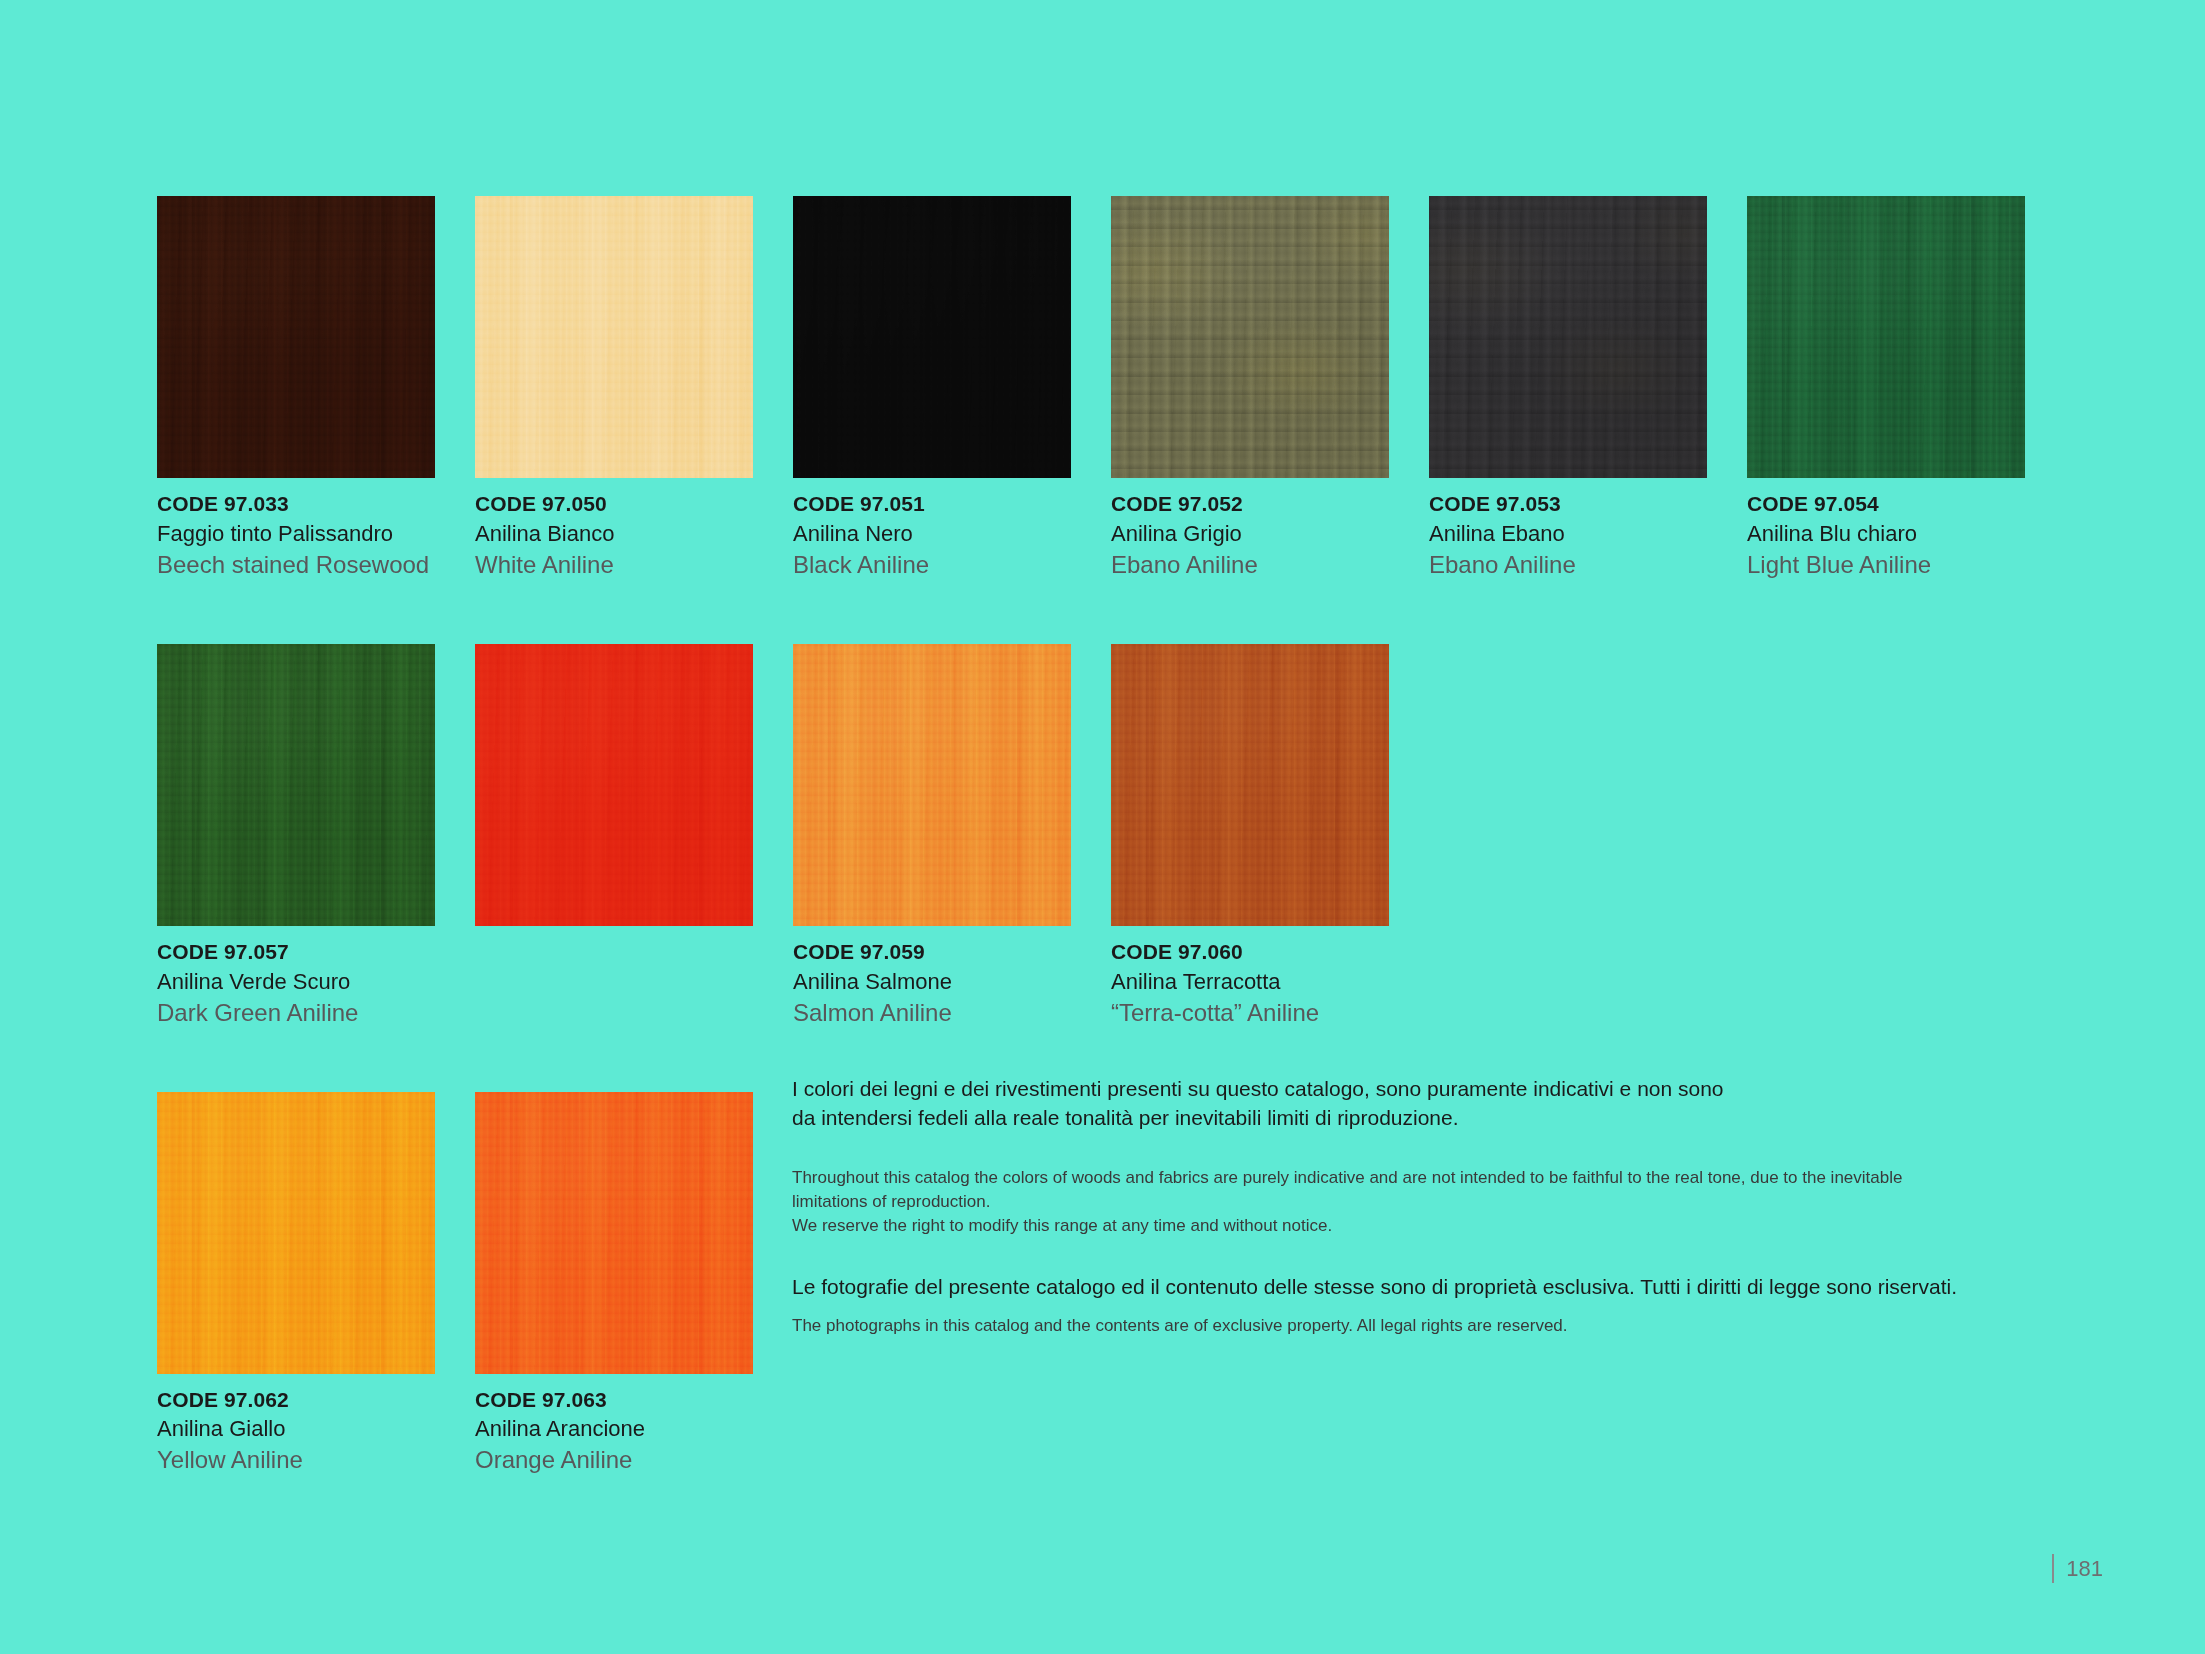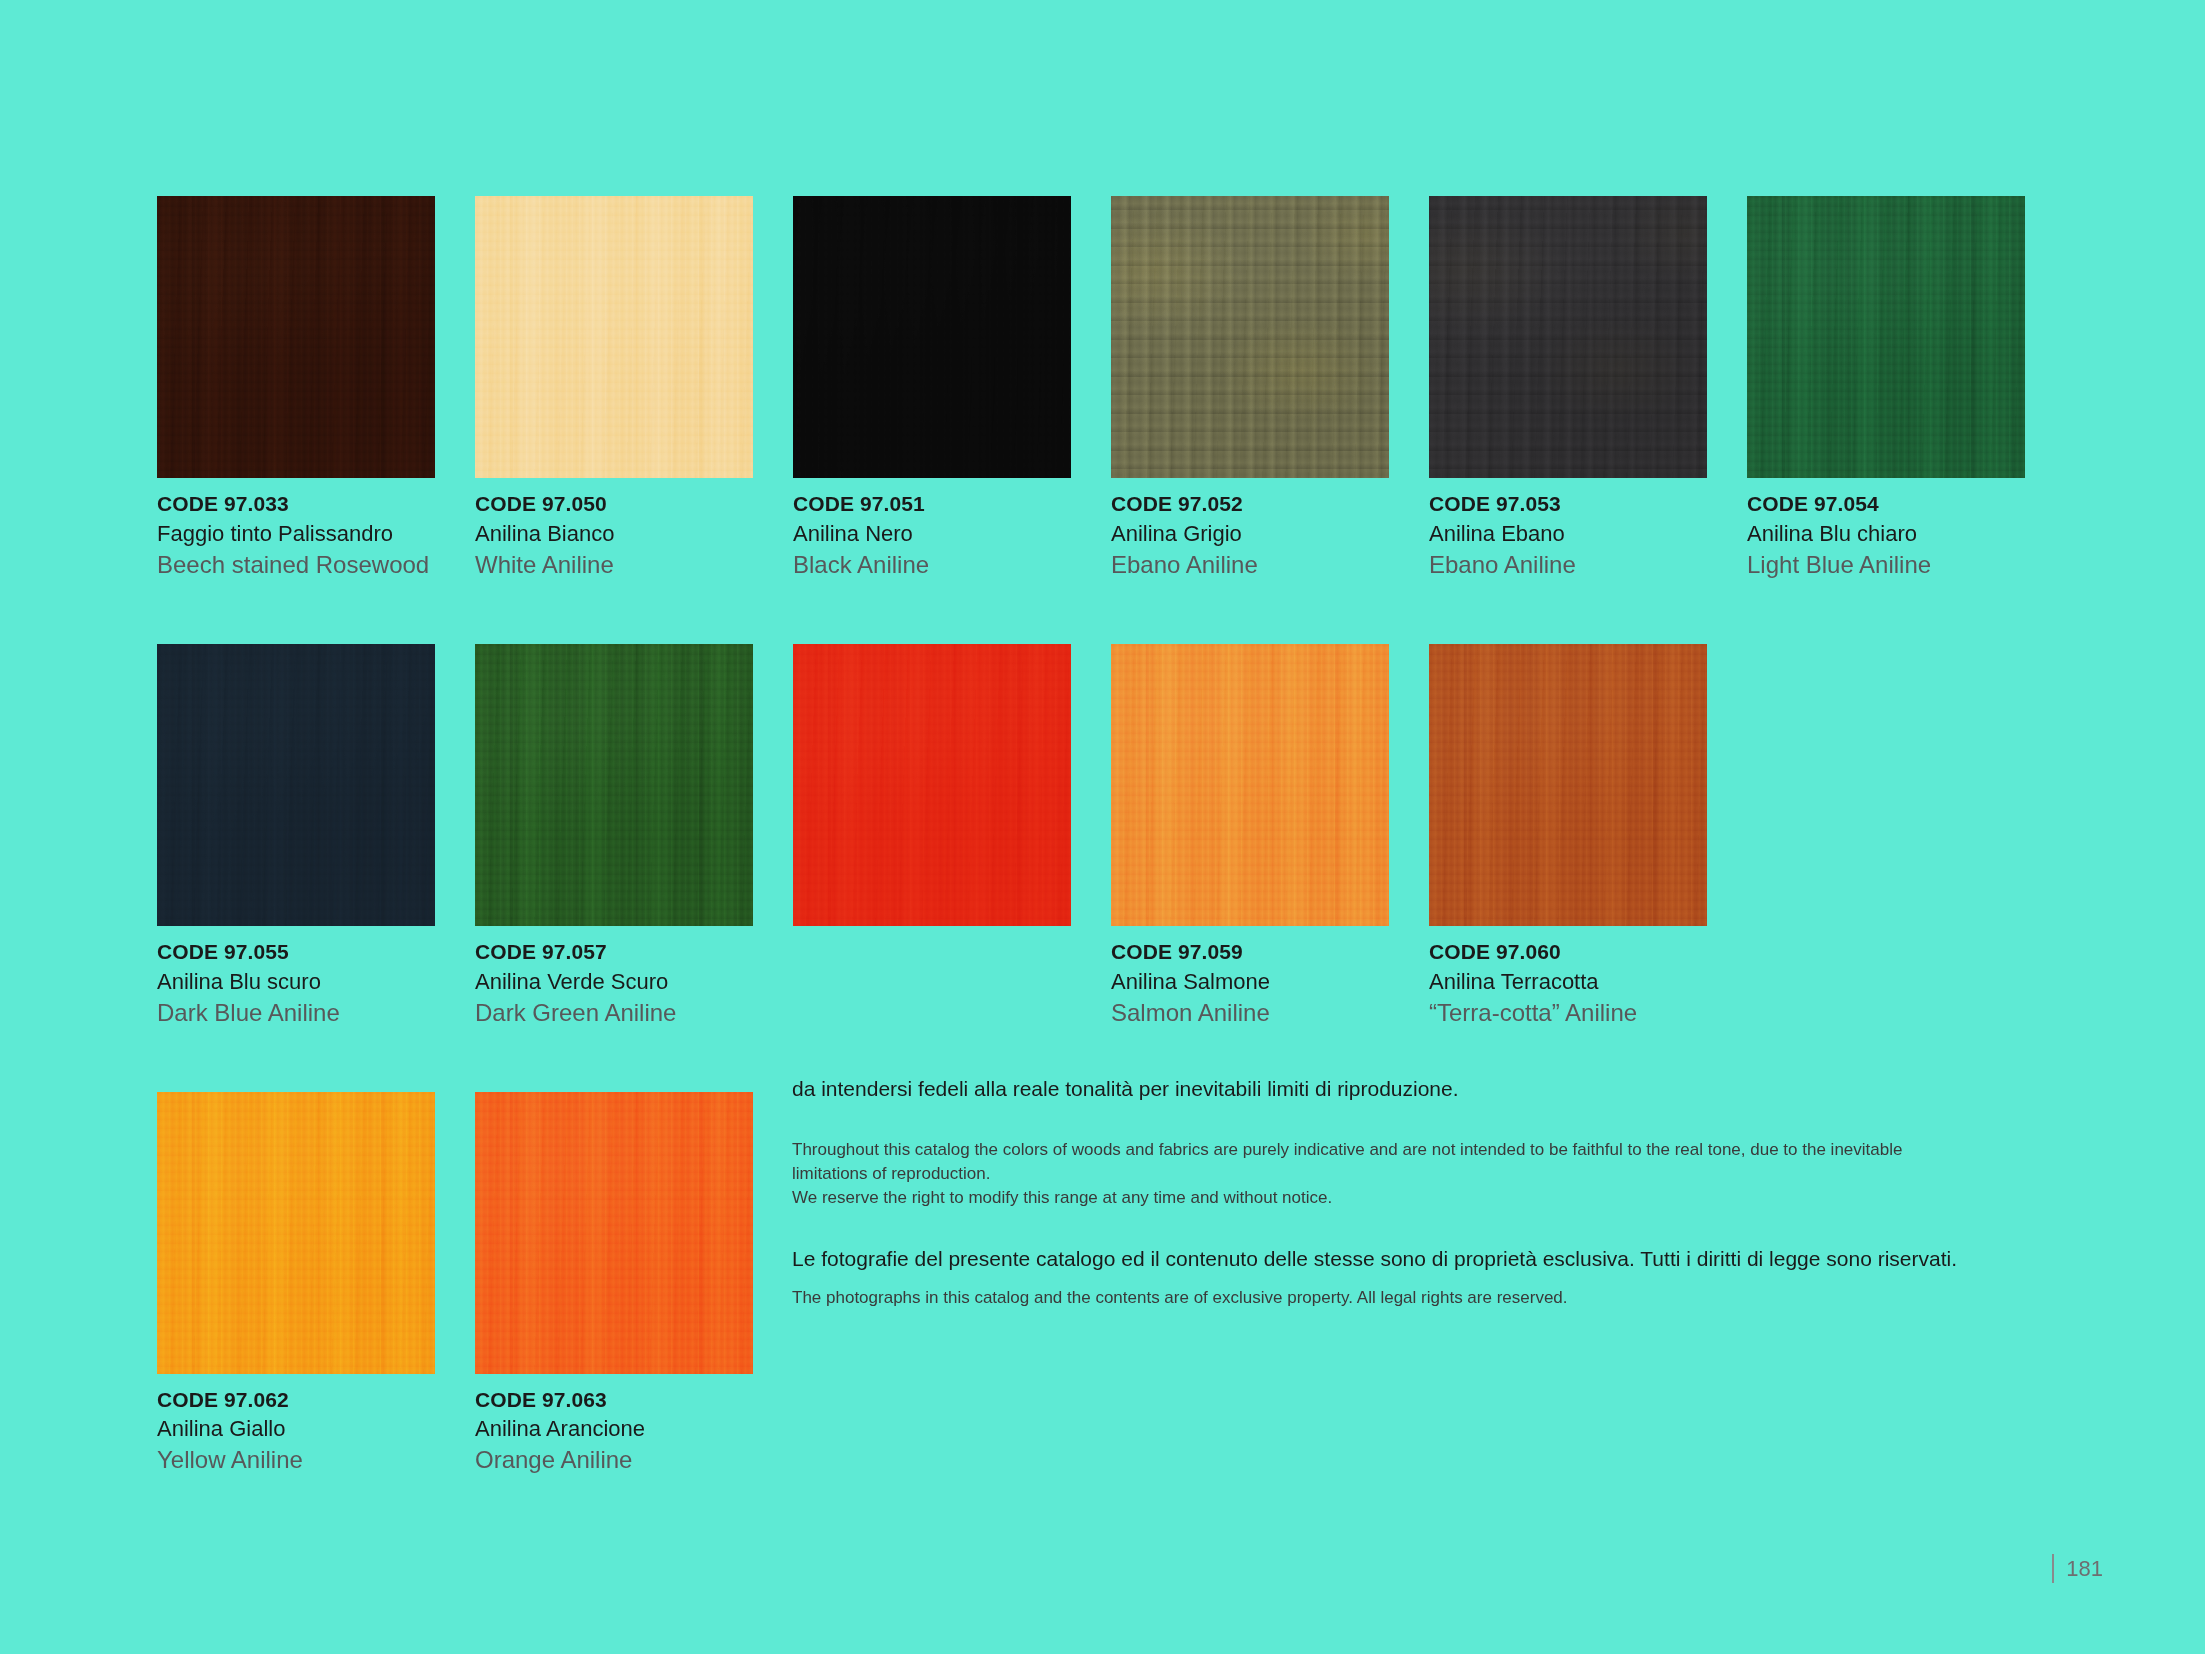--- a/index.html
+++ b/index.html
@@ -229,28 +229,20 @@
         <div class="caption">
           <div class="code">CODE 97.054</div>
           <div class="name-it">Anilina Blu chiaro</div>
           <div class="name-en">Light Blue Aniline</div>
         </div>
       </div>
     </div>
 
     <div class="row row-2">
       <div class="cell">
-        <div class="swatch flat" style="background-color: rgb(23, 36, 48);"></div>
-        <div class="caption">
-          <div class="code">CODE 97.055</div>
-          <div class="name-it">Anilina Blu scuro</div>
-          <div class="name-en">Dark Blue Aniline</div>
-        </div>
-      </div>
-      <div class="cell">
         <div class="swatch" style="background-color: rgb(39, 92, 34);"></div>
         <div class="caption">
           <div class="code">CODE 97.057</div>
           <div class="name-it">Anilina Verde Scuro</div>
           <div class="name-en">Dark Green Aniline</div>
         </div>
       </div>
       <div class="cell">
         <div class="swatch" style="background-color: rgb(229, 39, 18);"></div>
       </div>
@@ -287,20 +279,21 @@
           <div class="code">CODE 97.063</div>
           <div class="name-it">Anilina Arancione</div>
           <div class="name-en">Orange Aniline</div>
         </div>
       </div>
     </div>
 
   </div>
 
   <div class="notes">
+    <p class="note-it">I colori dei legni e dei rivestimenti presenti su questo catalogo, sono puramente indicativi e non sono</p>
     <p class="note-it">da intendersi fedeli alla reale tonalità per inevitabili limiti di riproduzione.</p>
 
     <div class="gap-a"></div>
 
     <p class="note-en">Throughout this catalog the colors of woods and fabrics are purely indicative and are not intended to be faithful to the real tone, due to the inevitable</p>
     <p class="note-en">limitations of reproduction.</p>
     <p class="note-en">We reserve the right to modify this range at any time and without notice.</p>
 
     <div class="gap-b"></div>
 

